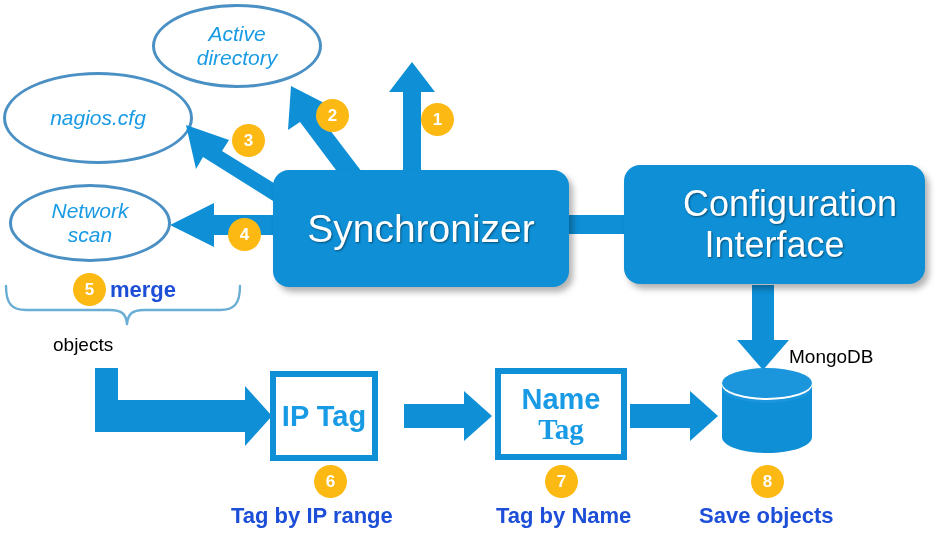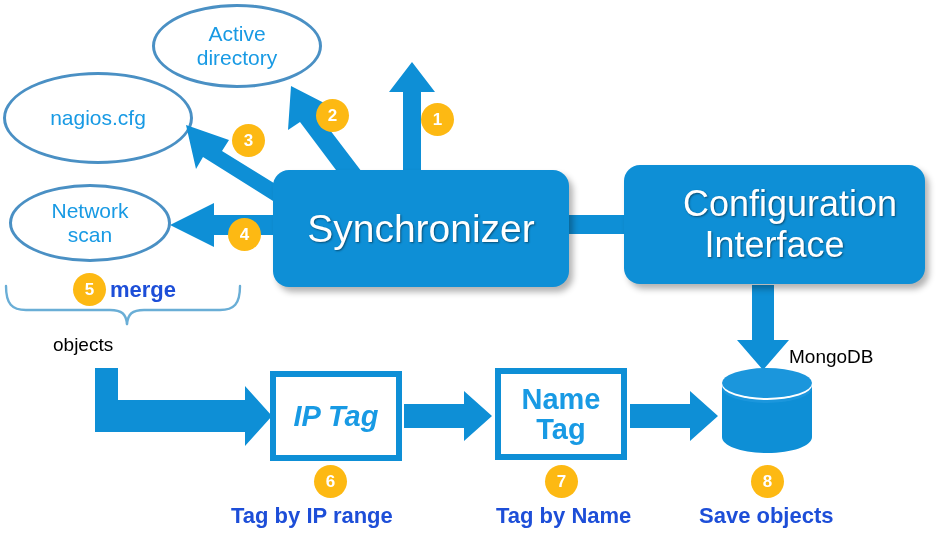--- a/index.html
+++ b/index.html
@@ -22,20 +22,21 @@
     border-radius:50%;
     background:#ffffff;
     display:flex;
     align-items:center;
     justify-content:center;
     text-align:center;
     color:#189ae4;
     font-size:21px;
     line-height:1.12;
     box-sizing:border-box;
+    font-style:italic;
   }
   .ellipse span{display:block;pointer-events:none;}
 
   
   .procbox{
     position:absolute;
     background:#0e8fd6;
     border-radius:16px;
     box-shadow:4px 5px 6px rgba(0,0,0,.30);
     display:flex;
@@ -181,30 +182,30 @@
     <span>Synchronizer</span>
   </div>
 
   <div class="procbox" style="left:624px;top:165px;width:301px;height:119px;font-size:36px;line-height:1.12;z-index:10;">
     <span>
       <span style="display:block;margin-left:31px;">Configuration</span>
       <span style="display:block;">Interface</span>
     </span>
   </div>
 
-  <div class="tagbox" style="left:270px;top:371px;width:132px;height:90px;z-index:10;font-style:italic;">
+  <div class="tagbox" style="left:270px;top:371px;width:108px;height:90px;z-index:10;">
     <span>
       <span style="display:block;">IP Tag</span>
     </span>
   </div>
 
   <div class="tagbox" style="left:495px;top:368px;width:132px;height:92px;z-index:10;">
     <span>
       <span style="display:block;">Name</span>
-      <span style="display:block;">Tag</span>
+      <span style="display:block;font-family:Liberation Serif, serif;">Tag</span>
     </span>
   </div>
 
   <div class="badge" style="left:421px;top:103px;">
     <span>1</span>
   </div>
   <div class="badge" style="left:316px;top:99px;">
     <span>2</span>
   </div>
   <div class="badge" style="left:232px;top:124px;">

